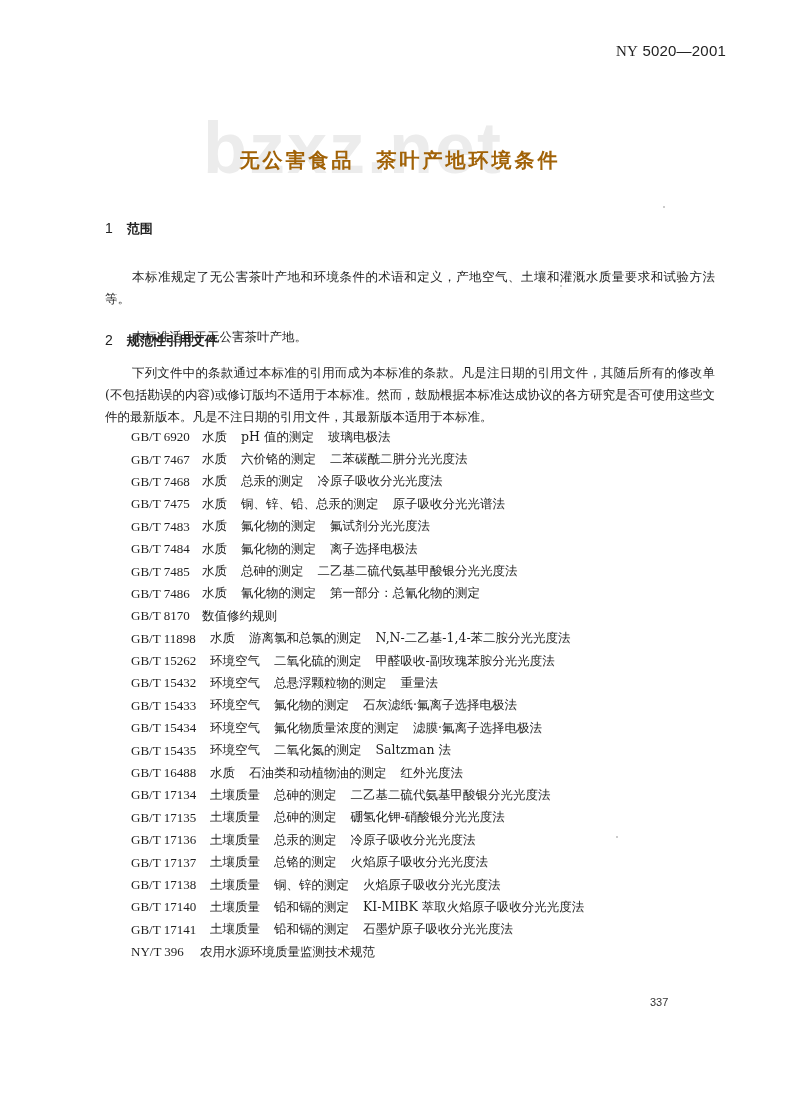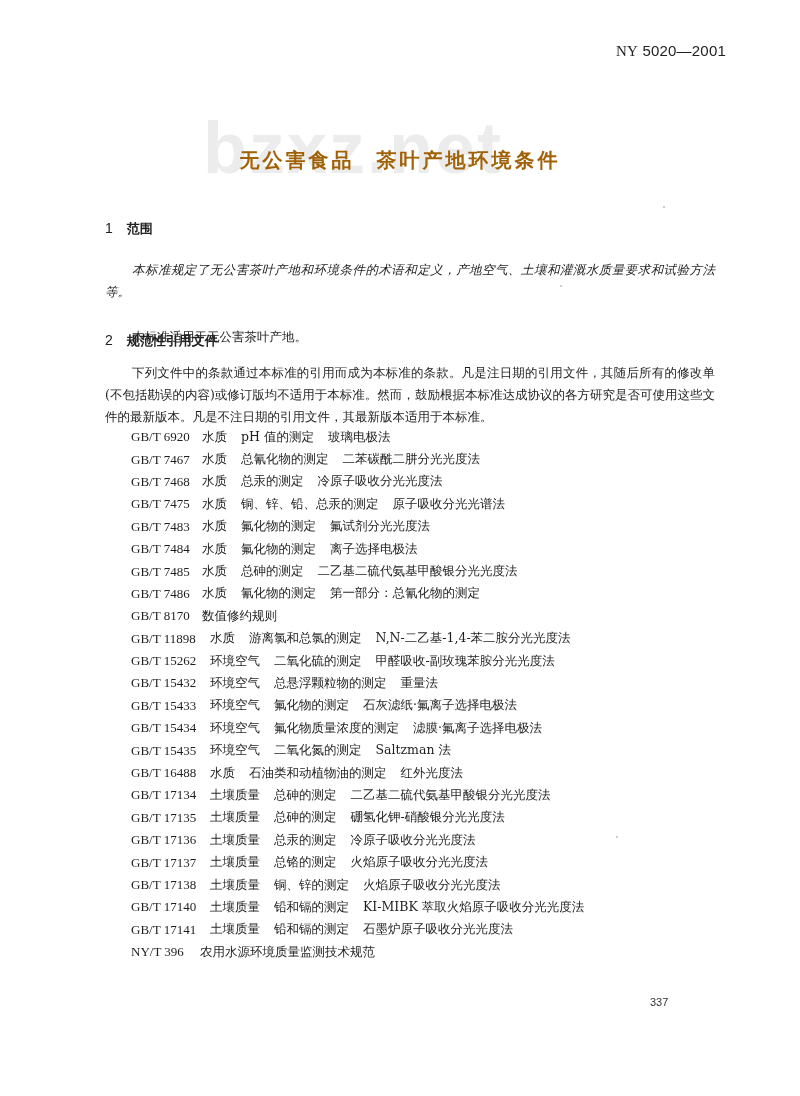--- a/index.html
+++ b/index.html
@@ -59,39 +59,39 @@
 
 <div class="watermark">bzxz.net</div>
 
 <div class="title">
   <span>无公害食品</span><span class="gap"></span><span>茶叶产地环境条件</span>
 </div>
 
 <div class="section-head" style="top:220px;">
   <span class="num">1</span><span>范围</span>
 </div>
-<div class="para" style="top:259px;font-style:italic;">本标准规定了无公害茶叶产地和环境条件的术语和定义，产地空气、土壤和灌溉水质量要求和试验方法等。</div>
+<div class="para" style="top:266px;">本标准规定了无公害茶叶产地和环境条件的术语和定义，产地空气、土壤和灌溉水质量要求和试验方法等。</div>
 <div class="para" style="top:302px;margin-top:24px;">本标准适用于无公害茶叶产地。</div>
 
 <div class="section-head" style="top:332px;">
   <span class="num">2</span><span>规范性引用文件</span>
 </div>
 <div class="para" style="top:362px;">下列文件中的条款通过本标准的引用而成为本标准的条款。凡是注日期的引用文件，其随后所有的修改单(不包括勘误的内容)或修订版均不适用于本标准。然而，鼓励根据本标准达成协议的各方研究是否可使用这些文件的最新版本。凡是不注日期的引用文件，其最新版本适用于本标准。</div>
 
 <div class="refs" id="refs">
     <div class="ref">
       <span class="code">GB/T 6920</span>
       <span class="seg">水质</span>
       <span class="seg">pH 值的测定</span>
       <span class="seg">玻璃电极法</span>
     </div>
     <div class="ref">
       <span class="code">GB/T 7467</span>
       <span class="seg">水质</span>
-      <span class="seg">总氰化物的测定</span>
+      <span class="seg">六价铬的测定</span>
       <span class="seg">二苯碳酰二肼分光光度法</span>
     </div>
     <div class="ref">
       <span class="code">GB/T 7468</span>
       <span class="seg">水质</span>
       <span class="seg">总汞的测定</span>
       <span class="seg">冷原子吸收分光光度法</span>
     </div>
     <div class="ref">
       <span class="code">GB/T 7475</span>

